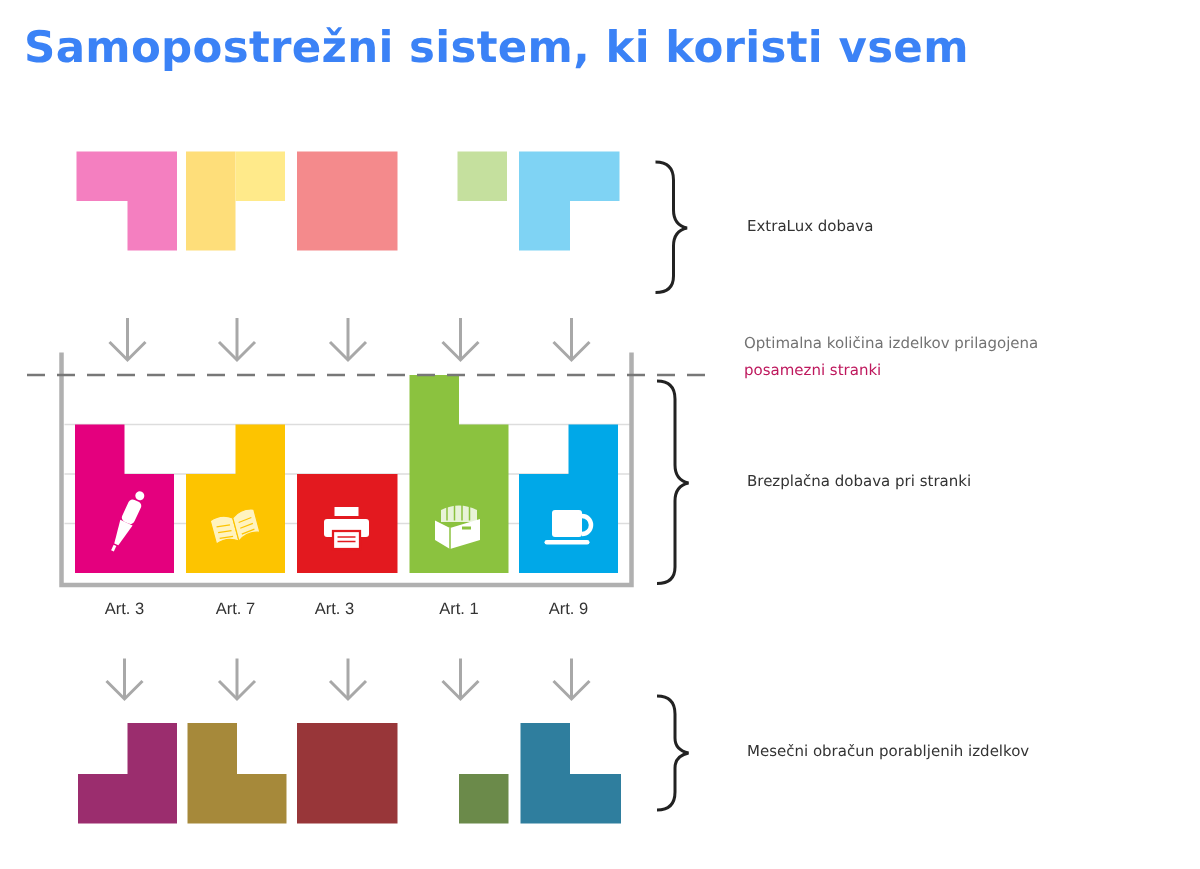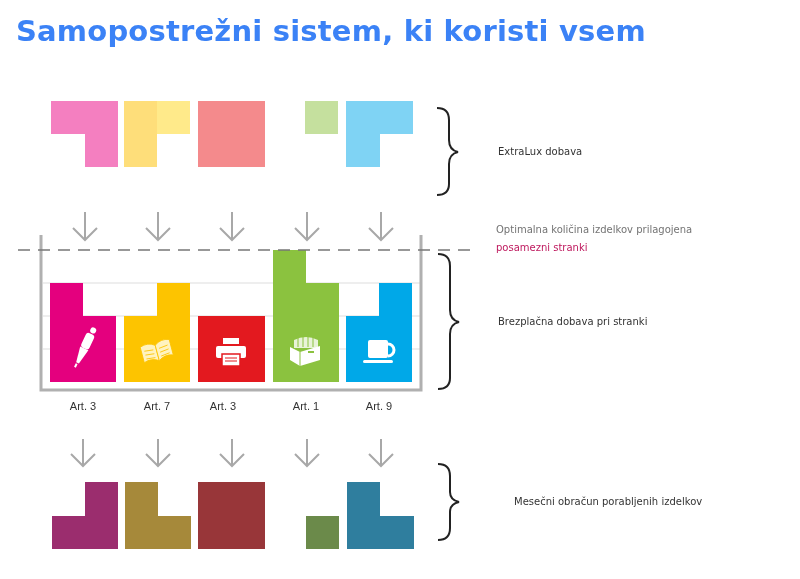--- a/index.html
+++ b/index.html
@@ -144,19 +144,19 @@
     <path d="M437 108 Q449 108 449 120 V140 Q449 150 458 152 Q449 154 449 164 V184 Q449 195 437 195"></path>
     <path d="M438 254 Q450 254 450 266 V310 Q450 320 459 322 Q450 324 450 334 V378 Q450 389 438 389"></path>
     <path d="M438 464 Q450 464 450 476 V492 Q450 500 459 502 Q450 504 450 512 V528 Q450 540 438 540"></path>
   </g>
 </svg>
 
 <div class="label" style="left:498px; top:143px;">ExtraLux dobava</div>
 <div class="label" style="left:496px; top:221px; color:#737373;">Optimalna količina izdelkov prilagojena</div>
 <div class="label" style="left:496px; top:239px; color:#be185d;">posamezni stranki</div>
 <div class="label" style="left:498px; top:313px;">Brezplačna dobava pri stranki</div>
-<div class="label" style="left:514px; top:493px;text-align:right;">Mesečni obračun porabljenih izdelkov</div>
+<div class="label" style="left:498px; top:493px;text-align:right;">Mesečni obračun porabljenih izdelkov</div>
 
 <div class="art" style="left:53px;">Art. 3</div>
 <div class="art" style="left:127px;">Art. 7</div>
 <div class="art" style="left:193px;">Art. 3</div>
 <div class="art" style="left:276px;">Art. 1</div>
 <div class="art" style="left:349px;">Art. 9</div>
 
 </body></html>

